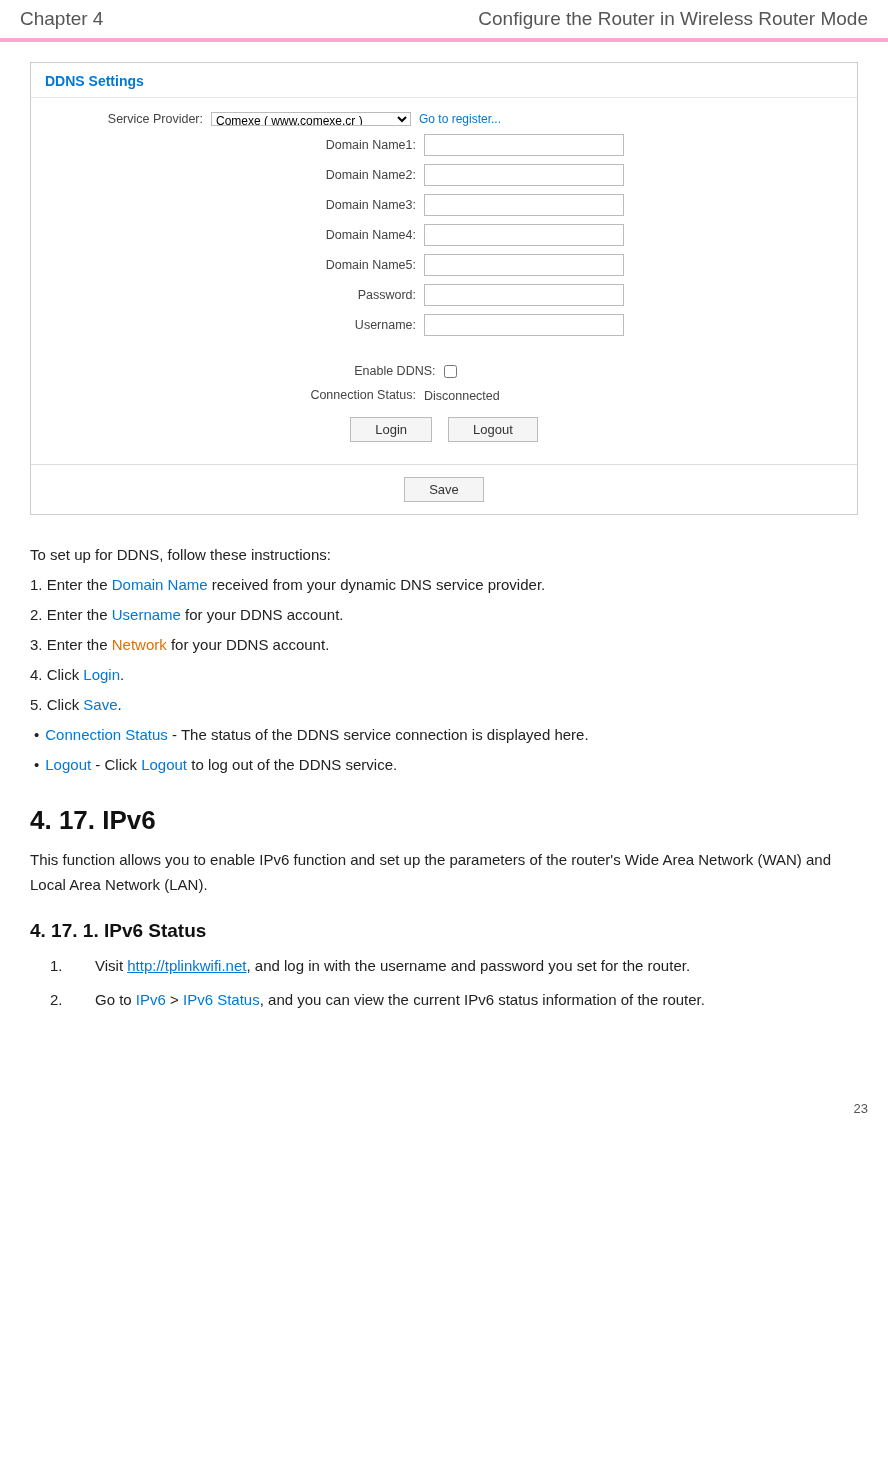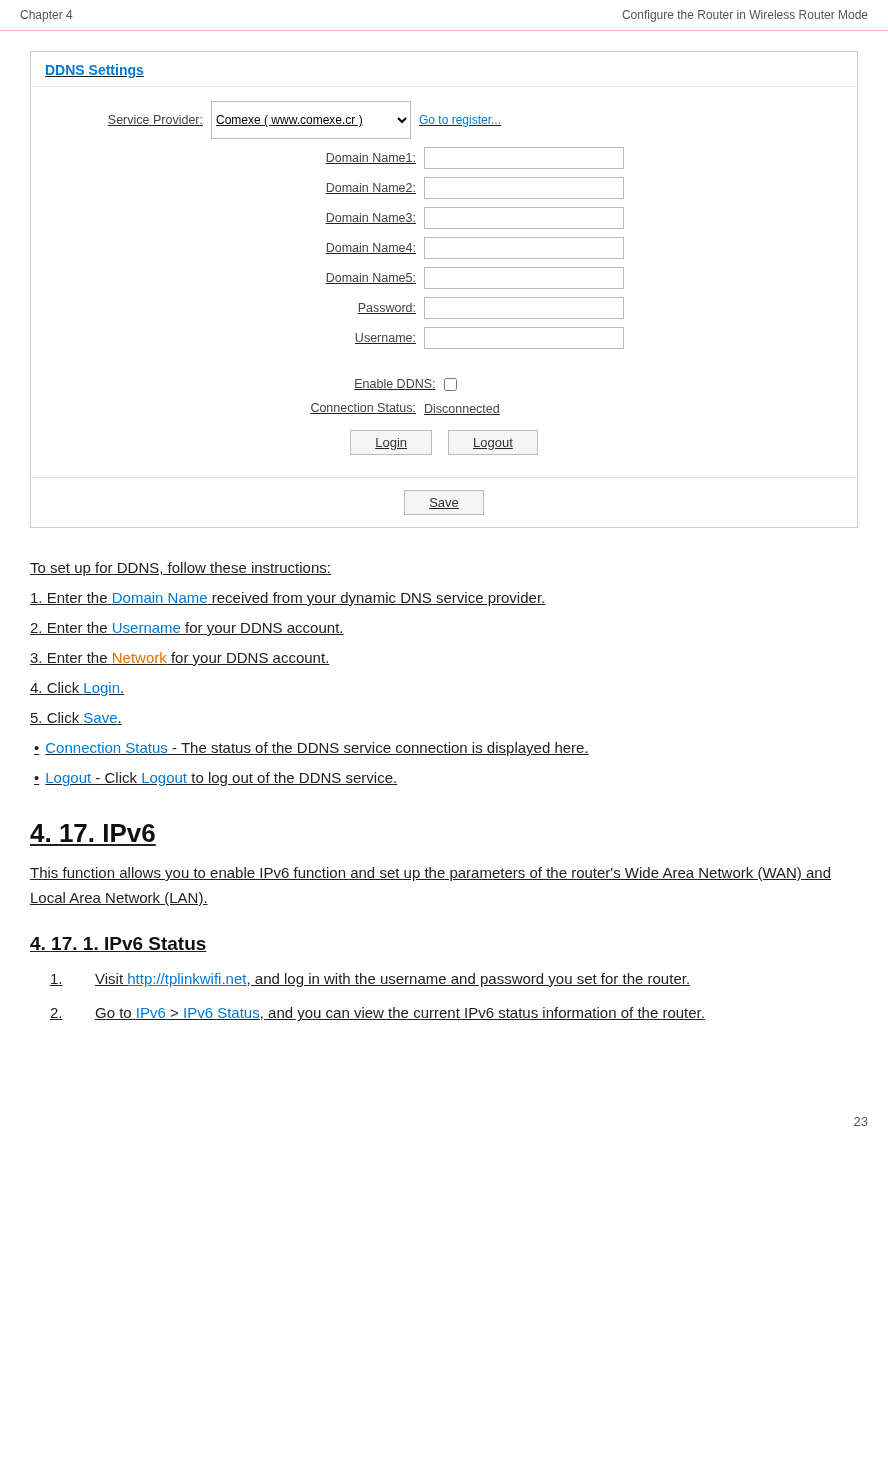--- a/index.html
+++ b/index.html
@@ -8,27 +8,26 @@
       font-size: 15px;
       color: #222;
       background: #fff;
       width: 888px;
       padding: 0;
     }
     .page-header {
       display: flex;
       justify-content: space-between;
       padding: 8px 20px;
-      font-size: 12px;
+      font-size: 19px;
       color: #555;
-      border-bottom: 1px solid #f9a8d4;
+      border-bottom: 4px solid #f9a8d4;
     }
     .content {
       padding: 20px 30px 30px 30px;
-      text-decoration: underline;
     }
     
     .ddns-box {
       border: 1px solid #ccc;
       margin-bottom: 28px;
       background: #fff;
     }
     .ddns-title {
       color: #0078d7;
       font-size: 14px;
@@ -56,21 +55,21 @@
     .form-input {
       width: 200px;
       height: 22px;
       border: 1px solid #bbb;
       font-size: 12px;
       padding: 2px 4px;
       background: #fff;
     }
     .form-select {
       width: 200px;
-      height: 38px;
+      height: 14px;
       border: 1px solid #bbb;
       font-size: 12px;
       background: #fff;
     }
     .go-register {
       color: #0078d7;
       font-size: 12px;
       margin-left: 8px;
       text-decoration: none;
       cursor: pointer;

